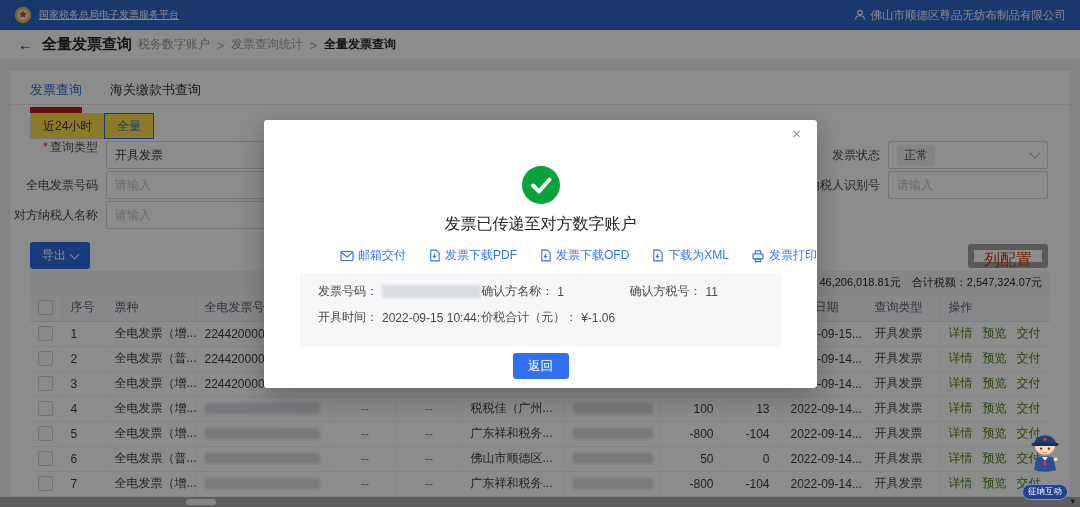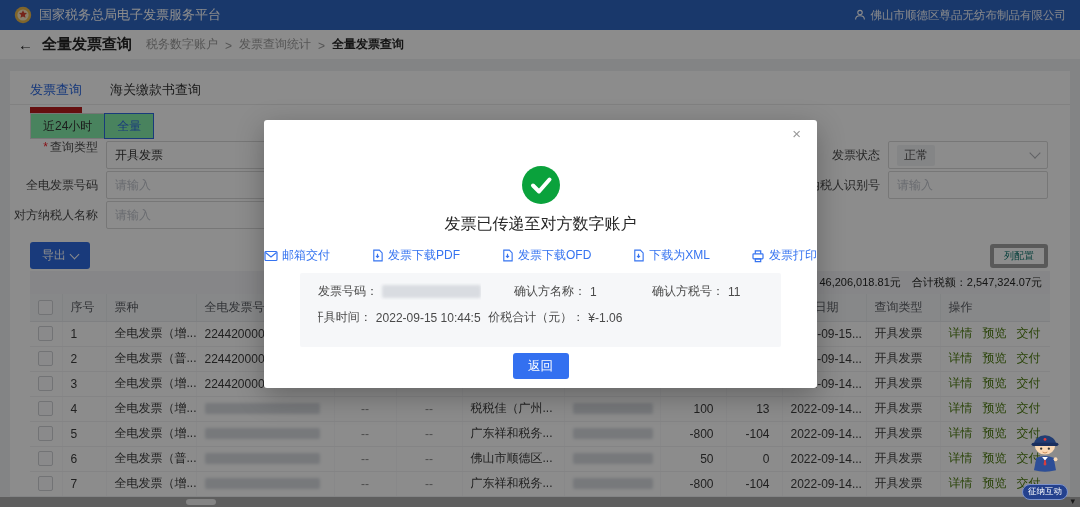--- a/index.html
+++ b/index.html
@@ -1,77 +1,77 @@
 <!DOCTYPE html>
 <html><head>
 <meta charset="utf-8">
 <style>
   html,body{margin:0;padding:0;}
   #app{position:relative;width:1080px;height:507px;background:#eef0f3;overflow:hidden;
        font-family:"Liberation Sans","DejaVu Sans",sans-serif;}
   
   .topbar{position:absolute;top:0;left:0;right:0;height:30px;background:#2f66c4;display:flex;align-items:center;padding:0 14px;box-sizing:border-box;}
-  .topbar-title{color:#fff;font-size:13px;margin-left:7px;}
+  .topbar-title{color:#fff;font-size:10px;margin-left:7px;text-decoration:underline;}
   .topbar-right{margin-left:auto;display:flex;align-items:center;gap:5px;color:rgba(255,255,255,.92);font-size:11.5px;}
   
   .pagehead{position:absolute;top:30px;left:0;right:0;height:29px;background:#fff;display:flex;align-items:center;padding:0 18px;box-sizing:border-box;}
   .back{font-size:15px;color:#262626;margin-right:9px;}
   .page-title{font-size:15px;font-weight:bold;color:#262626;}
-  .breadcrumb{display:flex;gap:7px;font-size:12px;color:#9a9a9a;margin-left:14px;align-items:flex-end;}
+  .breadcrumb{display:flex;gap:7px;font-size:12px;color:#9a9a9a;margin-left:6px;align-items:flex-end;}
   .crumb-last{color:#262626;font-weight:bold;}
   
   .card{position:absolute;left:10px;right:10px;top:71px;height:425px;background:#fff;}
   .tabs{position:absolute;top:10px;left:20px;display:flex;gap:28px;}
   .tab{font-size:13px;color:#333;padding-bottom:8px;cursor:pointer;}
   .tab.active{color:#2e6ae0;border-bottom:8px solid #b91c1c;}
   .tabs-divider{position:absolute;top:33px;left:0;right:0;height:1px;background:#ebebeb;}
   .quick{position:absolute;top:42px;left:20px;display:flex;}
-  .qbtn{height:26px;line-height:24px;padding:0 12px;border:1px solid #d9d9d9;background:#86efac;font-size:12px;color:#333;box-sizing:border-box;}
+  .qbtn{height:26px;line-height:24px;padding:0 12px;border:1px solid #d9d9d9;background:#fde047;font-size:12px;color:#333;box-sizing:border-box;}
   .qbtn.active{border-color:#2e6ae0;color:#2e6ae0;margin-left:-1px;position:relative;z-index:1;}
   
   .form-label{position:absolute;font-size:12px;color:#4a4a4a;text-align:right;line-height:28px;white-space:nowrap;}
   .req{color:#f5222d;margin-right:2px;}
   .fieldbox{position:absolute;height:28px;border:1px solid #d9d9d9;border-radius:2px;background:#fff;box-sizing:border-box;font-size:12px;color:#333;display:flex;align-items:center;padding:0 8px;}
   input.fieldbox{outline:none;}
   input.fieldbox::placeholder{color:#c0c4cc;}
   .chip{background:#f0f2f5;border-radius:2px;padding:2px 7px;font-size:12px;color:#555;}
   .chev{width:7px;height:7px;border-right:1.4px solid #b0b3b8;border-bottom:1.4px solid #b0b3b8;transform:rotate(45deg);margin-left:auto;margin-top:-4px;}
   .row3-right{position:absolute;left:878px;top:130px;width:160px;height:28px;display:flex;align-items:center;justify-content:flex-end;gap:10px;}
   .btn{height:27px;padding:0 14px;font-size:12px;border-radius:3px;cursor:pointer;display:inline-flex;align-items:center;}
   .btn-default{background:#e9eaec;border:1px solid #dcdee0;color:#333;}
   .btn-primary{background:#2e6ae0;border:none;color:#fff;}
   .collapse-link{color:#2e6ae0;font-size:12px;display:flex;align-items:center;gap:3px;cursor:pointer;}
   .chev-up{width:6px;height:6px;border-right:1.4px solid #2e6ae0;border-bottom:1.4px solid #2e6ae0;transform:rotate(225deg);margin-top:3px;}
   .chev-dn-w{width:6px;height:6px;border-right:1.4px solid #fff;border-bottom:1.4px solid #fff;transform:rotate(45deg);margin-top:-3px;margin-left:5px;}
   .export-btn{position:absolute;left:20px;top:171px;height:27px;background:#2e6ae0;color:#fff;border:none;border-radius:3px;font-size:12px;padding:0 12px;display:flex;align-items:center;cursor:pointer;}
-  .colcfg-btn{position:absolute;right:22px;top:173px;height:24px;background:#fff;border:4px solid #a3a3a3;border-radius:3px;font-size:10px;color:#0f766e;padding:0 10px;cursor:pointer;}
+  .colcfg-btn{position:absolute;right:22px;top:173px;height:24px;background:#fff;border:6px solid #a3a3a3;border-radius:3px;font-size:16px;color:#c2410c;padding:0 10px;cursor:pointer;}
   .summary{position:absolute;left:20px;right:20px;top:200px;height:23px;background:#f4f5f7;font-size:11px;color:#262626;line-height:23px;text-align:right;padding-right:8px;box-sizing:border-box;white-space:nowrap;overflow:hidden;}
   
   .tablewrap{position:absolute;left:20px;right:20px;top:223px;bottom:0;overflow:hidden;}
   table{width:100%;border-collapse:collapse;table-layout:fixed;}
   th{height:27px;background:#f6f7f9;font-weight:normal;font-size:12px;color:#5c6066;text-align:left;padding:0 8px;border-right:1px solid #eceef1;border-bottom:1px solid #e8eaed;overflow:hidden;white-space:nowrap;box-sizing:border-box;}
   td{height:25px;font-size:12px;color:#3d3d3d;padding:0 8px;border-bottom:1px solid #f0f1f3;border-right:1px solid #f7f8f9;overflow:hidden;white-space:nowrap;box-sizing:border-box;}
   td.num{text-align:right;padding-right:12px;}
   td.center{text-align:center;color:#8c8c8c;}
   .action-link{color:#4d7c0f;margin-right:10px;font-size:12px;cursor:pointer;}
   .checkbox{width:13px;height:13px;border:1px solid #cfd2d6;border-radius:2px;background:#fcfcfd;}
   .blur-chip{height:11px;background:#d9dce1;border-radius:2px;filter:blur(1.5px);}
   
   .overlay{position:absolute;inset:0;background:rgba(0,0,0,0.45);z-index:50;}
   .modal{position:absolute;left:264px;top:120px;width:553px;height:268px;background:#fff;border-radius:3px;z-index:60;box-shadow:0 8px 28px rgba(0,0,0,.28);}
   .modal-close{position:absolute;top:6px;right:16px;font-size:15px;color:#999;cursor:pointer;line-height:1;}
   .success-icon{position:absolute;top:46px;left:50%;transform:translateX(-50%);}
   .modal-title{position:absolute;top:94px;width:100%;text-align:center;font-size:16px;color:#262626;}
-  .modal-links{position:absolute;top:127px;width:100%;display:flex;justify-content:space-between;gap:22px;}
+  .modal-links{position:absolute;top:127px;width:100%;display:flex;justify-content:flex-end;gap:22px;}
   .modal-link{display:flex;align-items:center;gap:4px;color:#3573f0;font-size:12px;cursor:pointer;}
   .modal-link svg{stroke:#3573f0;fill:none;stroke-width:1.2;}
   .info-box{position:absolute;left:36px;right:36px;top:153px;height:74px;background:#f6f7f9;border-radius:2px;padding:10px 18px;box-sizing:border-box;}
   .info-title{font-size:12.5px;color:#262626;margin-bottom:9px;}
   .info-grid{display:grid;grid-template-columns:1.1fr 1fr 0.9fr;row-gap:9px;font-size:12px;color:#4a4a4a;}
-  .info-field{display:flex;align-items:center;gap:4px;white-space:nowrap;overflow:hidden;justify-content:center;}
+  .info-field{display:flex;align-items:center;gap:4px;white-space:nowrap;overflow:hidden;}
   .back-btn{position:absolute;top:233px;left:50%;transform:translateX(-50%);width:56px;height:26px;background:#3370f0;color:#fff;font-size:12.5px;border:none;border-radius:3px;cursor:pointer;}
   
   .mascot{position:absolute;right:6px;top:430px;z-index:70;width:58px;text-align:center;cursor:pointer;}
   .mascot-label{display:inline-block;background:#24418e;border:1px solid #7d92c9;color:#fff;font-size:8.5px;padding:1px 5px;border-radius:8px;margin-top:-2px;white-space:nowrap;}
   
   .scrolltrack{position:absolute;left:0;right:0;top:497px;height:10px;background:#ababab;}
   .scrollthumb{position:absolute;left:186px;top:2px;width:30px;height:6px;background:#f0f0f0;border-radius:3px;}
   .scroll-arrow{position:absolute;right:5px;top:-1px;font-size:9px;color:#2f2f2f;}
 </style>
 </head>

